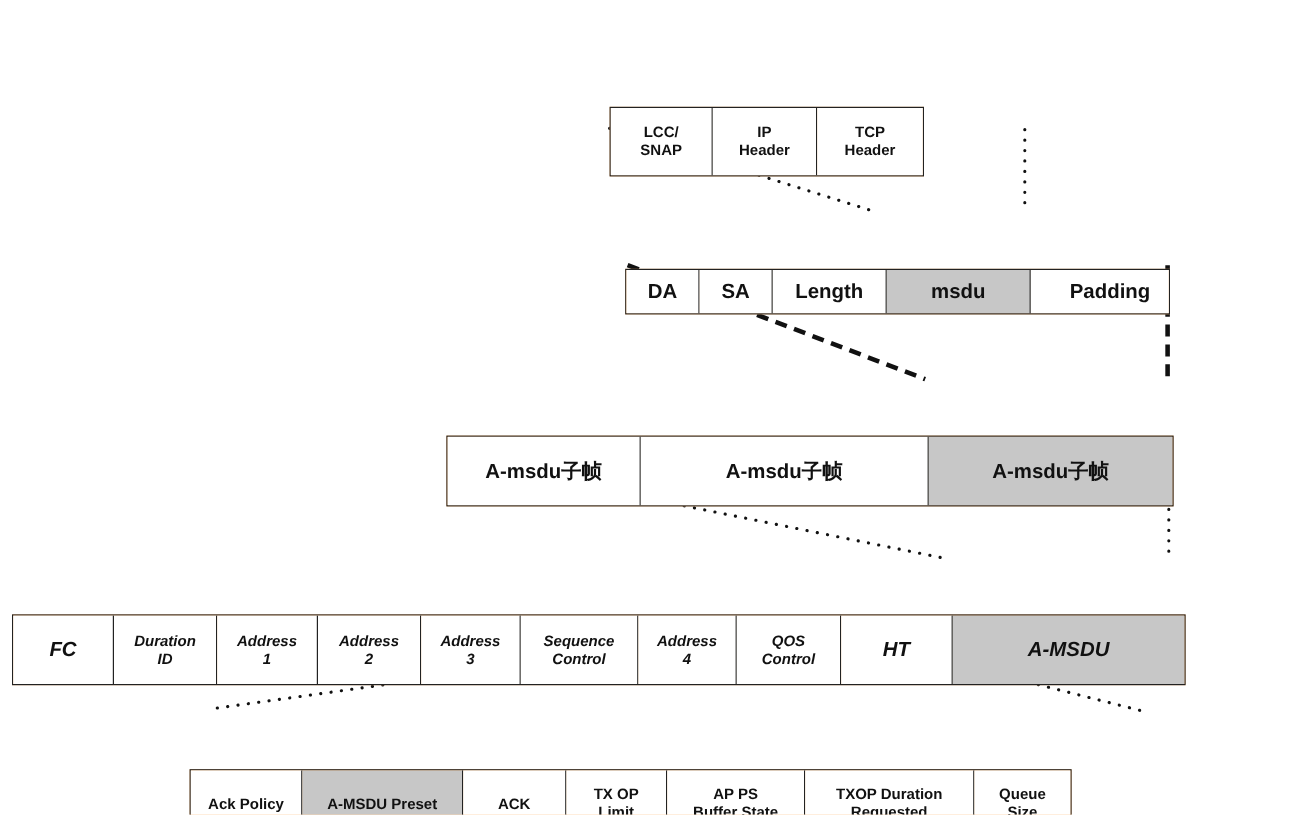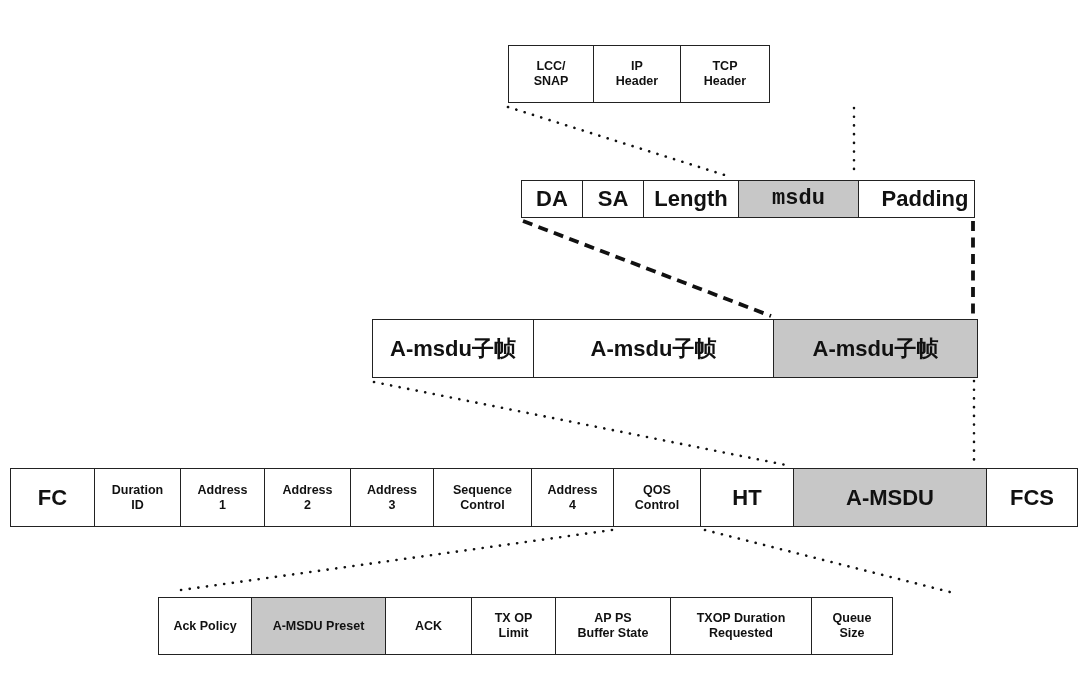--- a/index.html
+++ b/index.html
@@ -36,41 +36,42 @@
     stroke-linecap: butt;
     stroke-dasharray: 10 6.5;
     fill: none;
   }
   .frame-row {
     position: absolute;
     display: flex;
     box-sizing: border-box;
     border: 1.6px solid var(--border-color, #222222);
     background: #fdba74;
+    margin-top: 44px;
   }
   .cell {
     box-sizing: border-box;
     display: flex;
     align-items: center;
     justify-content: center;
     text-align: center;
     white-space: pre-line;
     border-right: 1.6px solid var(--border-color, #222222);
     background: #ffffff;
     color: var(--text-color, #111111);
     font-weight: bold;
     font-size: 12.5px;
     line-height: 1.18;
     padding: 0 2px;
   }
   .cell:last-child {
     border-right: none;
   }
   .cell.lg {
-    font-size: 22px;
+    font-size: 17px;
     line-height: 1.05;
   }
   .cell.shaded {
     background: var(--shaded-fill, #c7c7c7);
   }
 </style>
 </head>
 <body>
 
 <div class="canvas">
@@ -90,47 +91,46 @@
 SNAP</div>
         <div class="cell" style="width: 87px;">IP
 Header</div>
         <div class="cell" style="width: 88px;">TCP
 Header</div>
       </div>
       <div class="frame-row" style="left: 521px; top: 180px; height: 38px;">
         <div class="cell lg" style="width: 61px;">DA</div>
         <div class="cell lg" style="width: 61px;">SA</div>
         <div class="cell lg" style="width: 95px;">Length</div>
-        <div class="cell lg shaded" style="width: 120px; font-family: Liberation Mono, monospace;">msdu</div>
+        <div class="cell lg shaded" style="width: 120px;">msdu</div>
         <div class="cell lg" style="width: 115px; padding-left: 19px;">Padding</div>
       </div>
       <div class="frame-row" style="left: 372px; top: 319px; height: 59px;">
         <div class="cell lg" style="width: 161px;">A-msdu子帧</div>
         <div class="cell lg" style="width: 240px;">A-msdu子帧</div>
         <div class="cell lg shaded" style="width: 203px;">A-msdu子帧</div>
       </div>
-      <div class="frame-row" style="left: 10px; top: 468px; height: 59px;">
+      <div class="frame-row" style="left: 10px; top: 468px; height: 59px; font-style: italic;">
         <div class="cell lg" style="width: 84px;">FC</div>
         <div class="cell" style="width: 86px;">Duration
 ID</div>
         <div class="cell" style="width: 84px;">Address
 1</div>
         <div class="cell" style="width: 86px;">Address
 2</div>
         <div class="cell" style="width: 83px;">Address
 3</div>
         <div class="cell" style="width: 98px;">Sequence
 Control</div>
         <div class="cell" style="width: 82px;">Address
 4</div>
         <div class="cell" style="width: 87px;">QOS
 Control</div>
         <div class="cell lg" style="width: 93px;">HT</div>
         <div class="cell lg shaded" style="width: 193px;">A-MSDU</div>
-        <div class="cell lg" style="width: 90px;">FCS</div>
       </div>
       <div class="frame-row" style="left: 158px; top: 597px; height: 58px;">
         <div class="cell" style="width: 93px;">Ack Policy</div>
         <div class="cell shaded" style="width: 134px;">A-MSDU Preset</div>
         <div class="cell" style="width: 86px;">ACK</div>
         <div class="cell" style="width: 84px;">TX OP
 Limit</div>
         <div class="cell" style="width: 115px;">AP PS
 Buffer State</div>
         <div class="cell" style="width: 141px;">TXOP Duration

